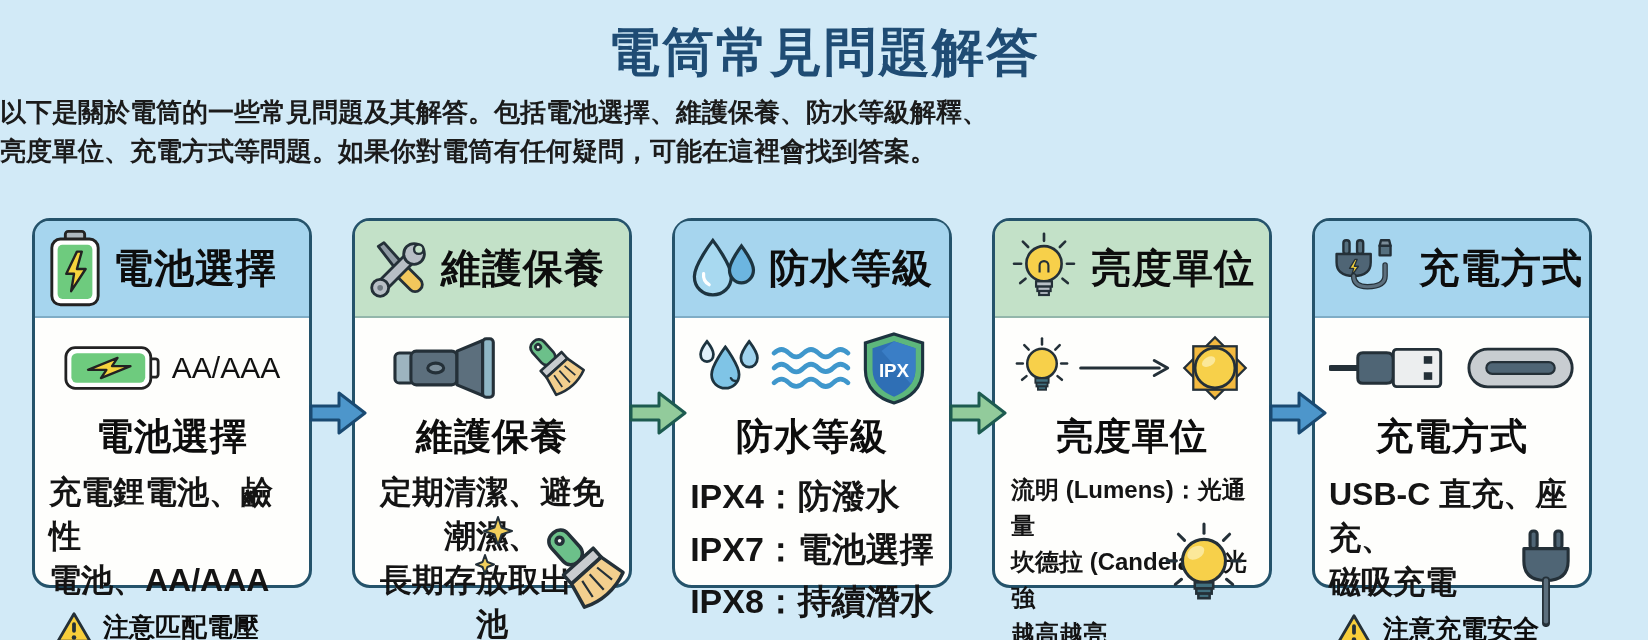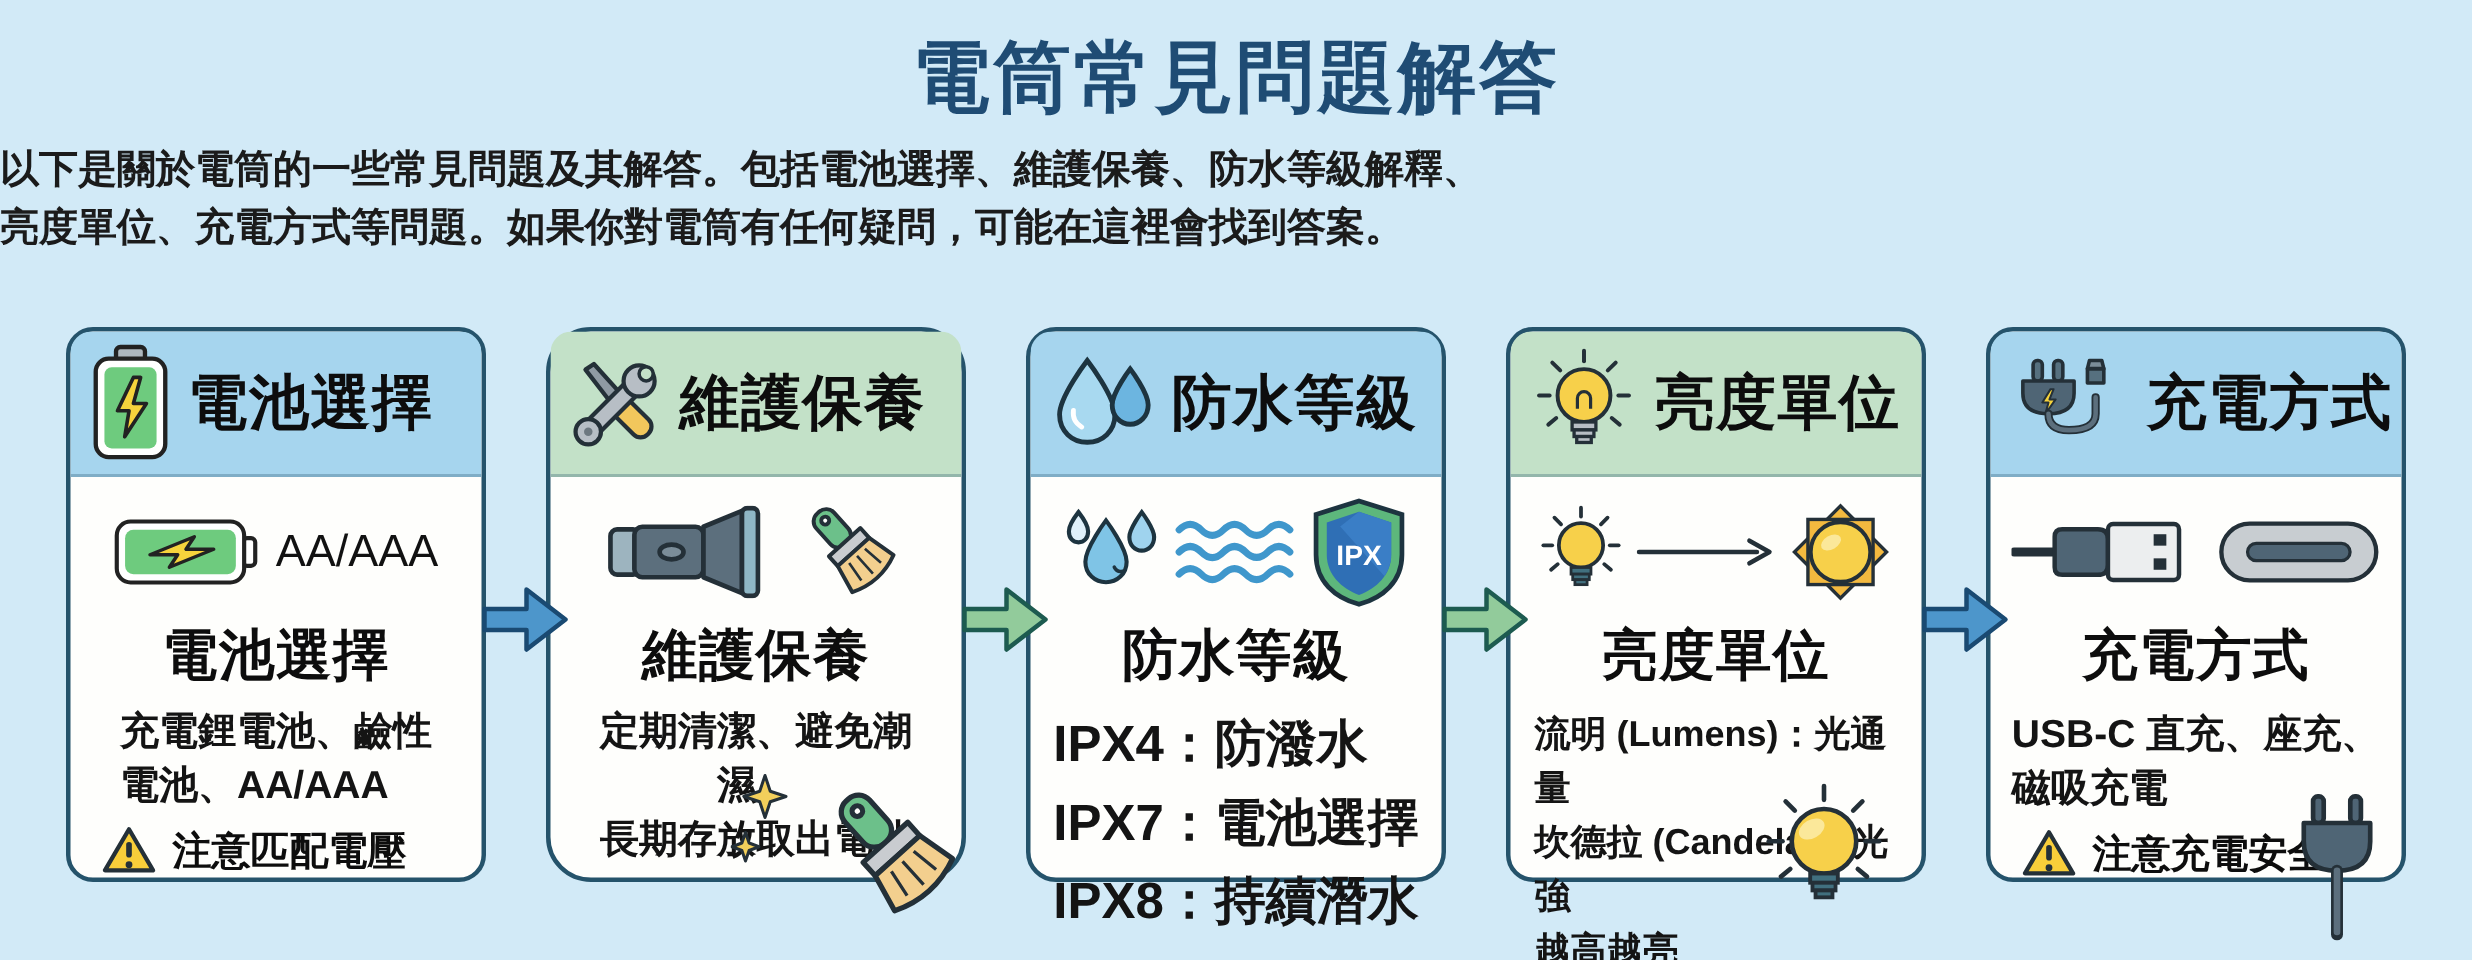--- a/index.html
+++ b/index.html
@@ -10,40 +10,40 @@
     color:var(--ink,#141414);
   }
   .page-title{
     text-align:center;padding-top:24px;font-size:52px;font-weight:800;
     color:var(--title,#1f4c74);letter-spacing:2px;line-height:1.1;
   }
   .page-subtitle{
     margin-top:12px;font-size:26px;font-weight:700;
     line-height:1.5;color:#1b1b1b;
   }
-  .cards-row{position:absolute;left:44px;top:218px;width:1283px;height:370px;}
+  .cards-row{position:absolute;left:32px;top:218px;width:1283px;height:370px;}
   .card{
     position:absolute;top:0;width:280px;height:370px;box-sizing:border-box;
     background:#fefefc;border:3px solid var(--card-border,#25536b);
     border-radius:18px;
   }
-  .card-0{left:0;} .card-1{left:320px;border-radius:30px;} .card-2{left:640px;border-radius:20px;} .card-3{left:960px;} .card-4{left:1280px;}
+  .card-0{left:0;} .card-1{left:320px;} .card-2{left:640px;border-radius:20px;} .card-3{left:960px;} .card-4{left:1280px;}
   .card-header{
     height:97px;border-radius:14px 14px 0 0;display:flex;align-items:center;
     gap:10px;padding:0 6px 0 12px;box-sizing:border-box;
     border-bottom:2px solid rgba(35,83,107,.30);
   }
   .hdr-blue{background:var(--header-blue,#a6d5ee);}
   .hdr-green{background:var(--header-green,#c3e1c8);}
   .card-header .hdr-title{font-size:40px;font-weight:900;color:#0d0d0d;letter-spacing:1px;white-space:nowrap;}
   .card-body{padding:4px 14px 0;text-align:center;position:relative;}
   .illus-row{height:84px;display:flex;align-items:center;justify-content:center;gap:12px;margin-top:4px;}
   .illus-label{font-size:30px;font-weight:500;color:#111;}
   .body-title{font-size:37px;font-weight:900;color:#0d0d0d;margin-top:2px;letter-spacing:1px;}
-  .desc{margin-top:8px;font-size:26px;font-weight:700;line-height:1.38;text-align:left;display:inline-block;}
+  .desc{margin-top:8px;font-size:32px;font-weight:700;line-height:1.38;text-align:left;display:inline-block;}
   .desc.centered{text-align:center;display:block;}
   .desc.ipx{font-size:34px;font-weight:600;line-height:1.55;}
   .desc.lumen{font-size:24px;font-weight:700;line-height:1.5;display:block;text-align:left;padding-left:2px;margin-top:10px;}
   .warn-row{display:flex;align-items:center;gap:10px;margin-top:8px;padding-left:6px;font-size:26px;font-weight:700;color:#0d0d0d;}
   .deco{position:absolute;z-index:4;}
   .deco-brush{right:-8px;bottom:-36px;}
   .deco-sparkles{right:108px;bottom:8px;}
   .deco-bulb{right:22px;bottom:-28px;}
   .deco-plug{right:12px;bottom:-42px;}
   .flow-arrow{position:absolute;top:172px;z-index:6;}

